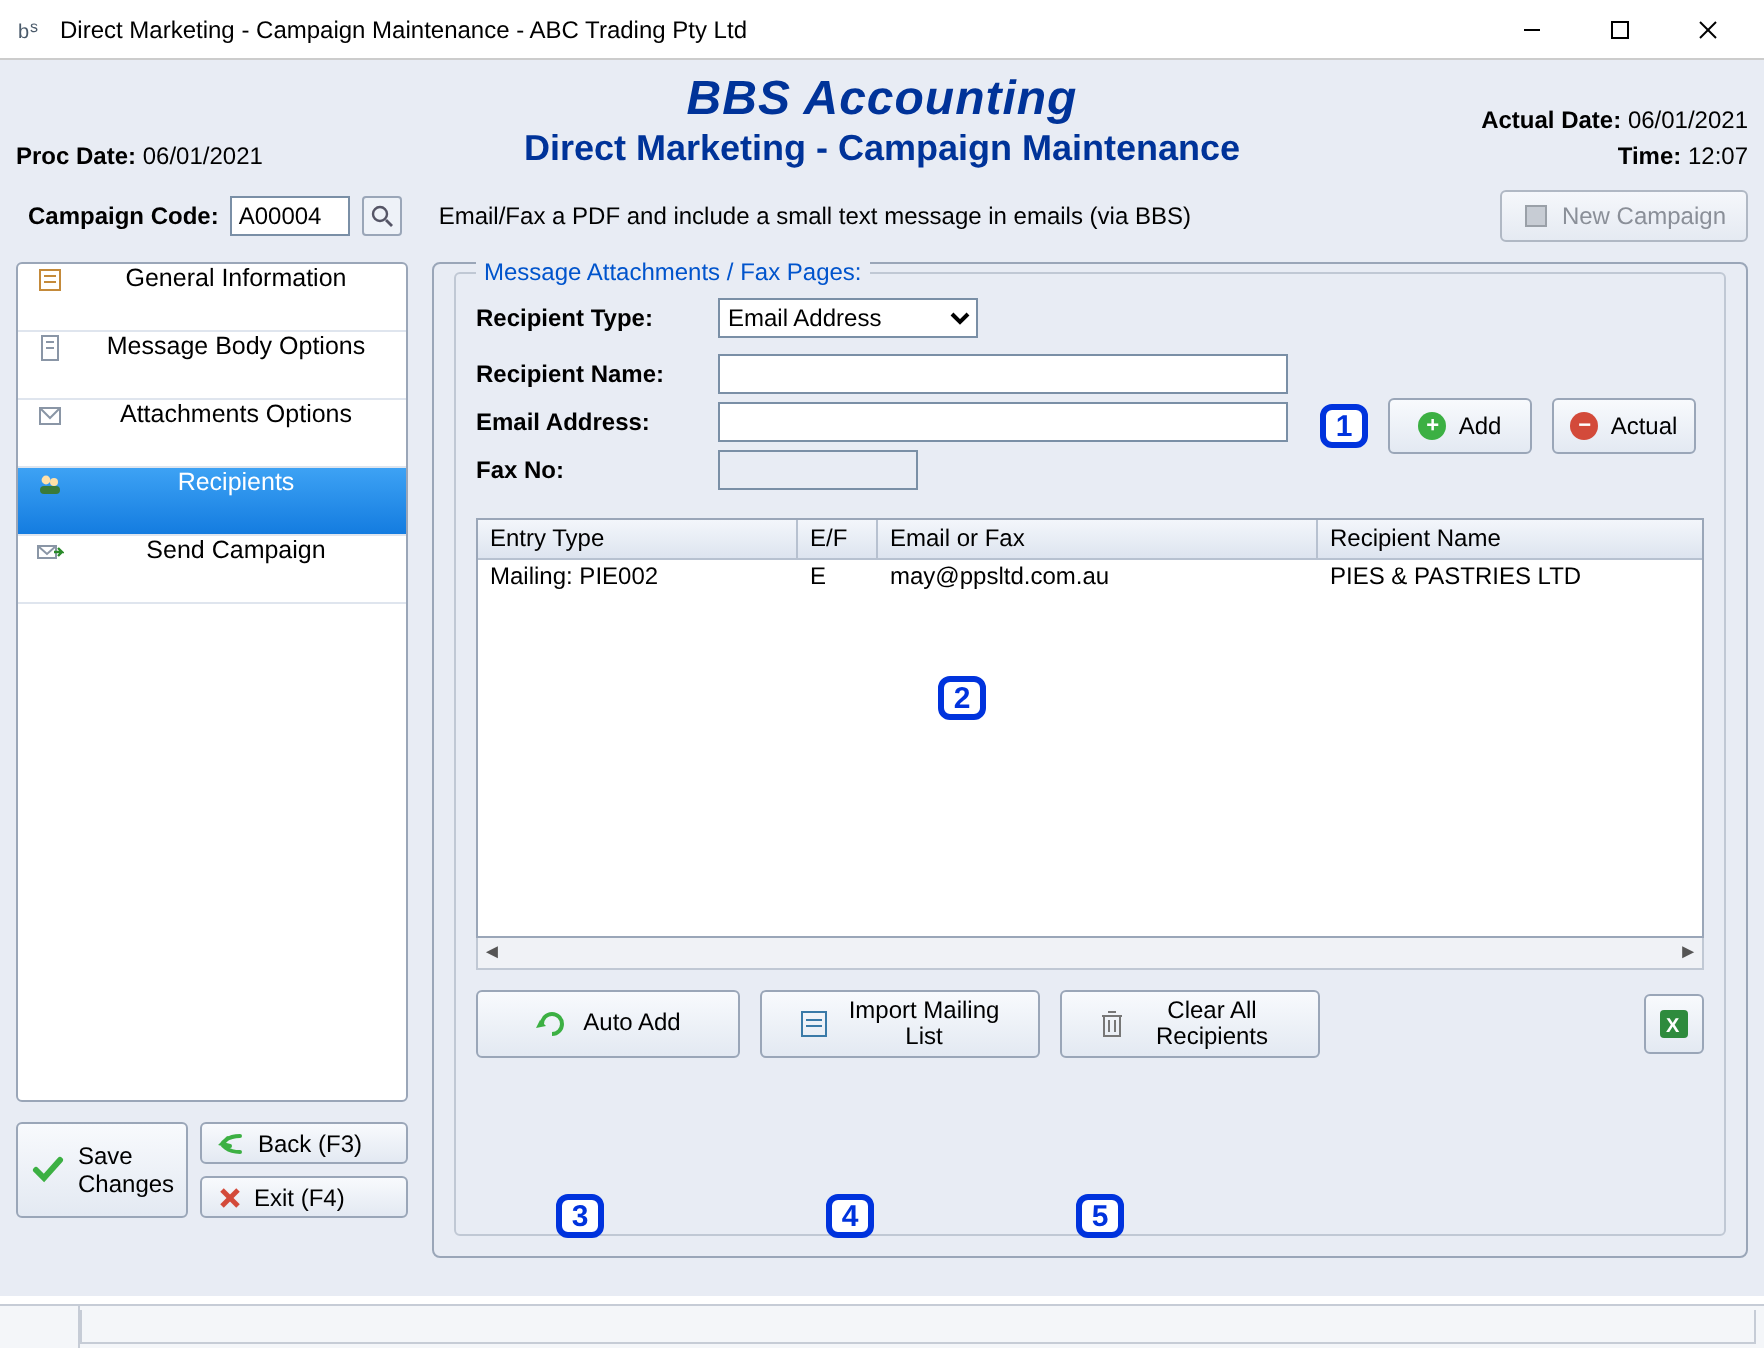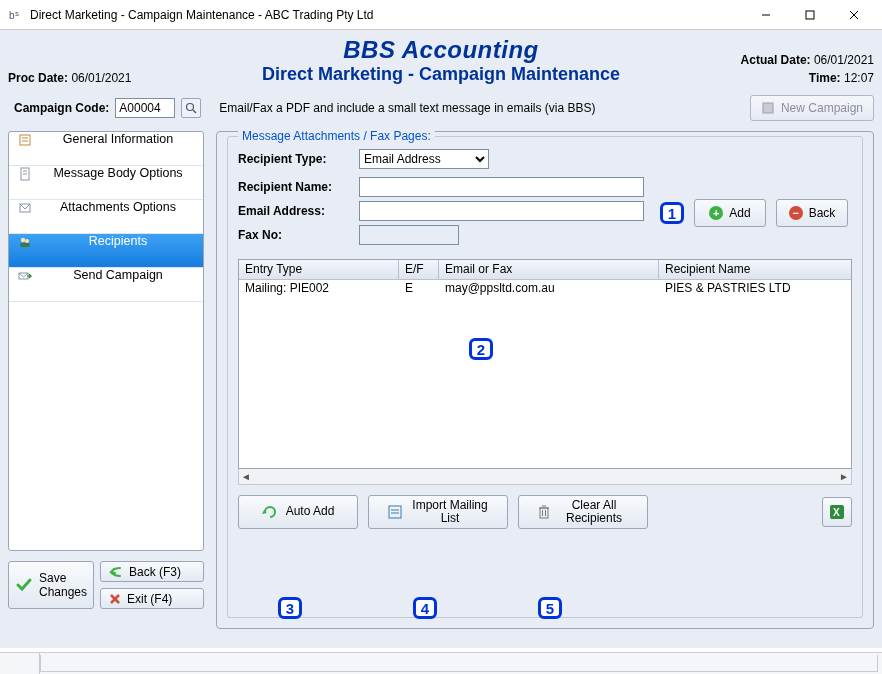--- a/index.html
+++ b/index.html
@@ -368,21 +368,21 @@
           <div style="display:flex; align-items:center; gap:10px; padding-top:4px; position:relative;">
             <div class="callout" style="position:relative; top:0;">
                 <span>1</span>
               </div>
             <div class="actionbtn">
               <span class="icon-circ green">+</span>
               <span>Add</span>
             </div>
             <div class="actionbtn">
               <span class="icon-circ redc">−</span>
-              <span>Back</span>
+              <span>Actual</span>
             </div>
           </div>
         </div>
 
         <div class="grid">
           <div class="gridhead">
             <div class="gh gh1">Entry Type</div>
             <div class="gh gh2">E/F</div>
             <div class="gh gh3">Email or Fax</div>
             <div class="gh gh4">Recipient Name</div>
@@ -398,21 +398,21 @@
                 <span>2</span>
               </div>
           </div>
         </div>
         <div class="scroller">
           <span>◄</span>
           <span>►</span>
         </div>
 
         <div class="footbtns">
-          <div class="footbtn" style="width:120px;">
+          <div class="footbtn" style="width:132px;">
             <svg width="16" height="16">
                 <path d="M3 8 A5 5 0 1 1 8 13" fill="none" stroke="#3cb043" stroke-width="2"></path>
                 <polygon points="2,6 5,9 0,10" fill="#3cb043"></polygon>
               </svg>
             <span>Auto Add</span>
           </div>
           <div class="footbtn" style="width:140px;">
             <svg width="16" height="16">
                 <rect x="2" y="2" width="12" height="12" fill="none" stroke="#3a7aa8"></rect>
                 <line x1="4" y1="6" x2="12" y2="6" stroke="#3a7aa8"></line>

